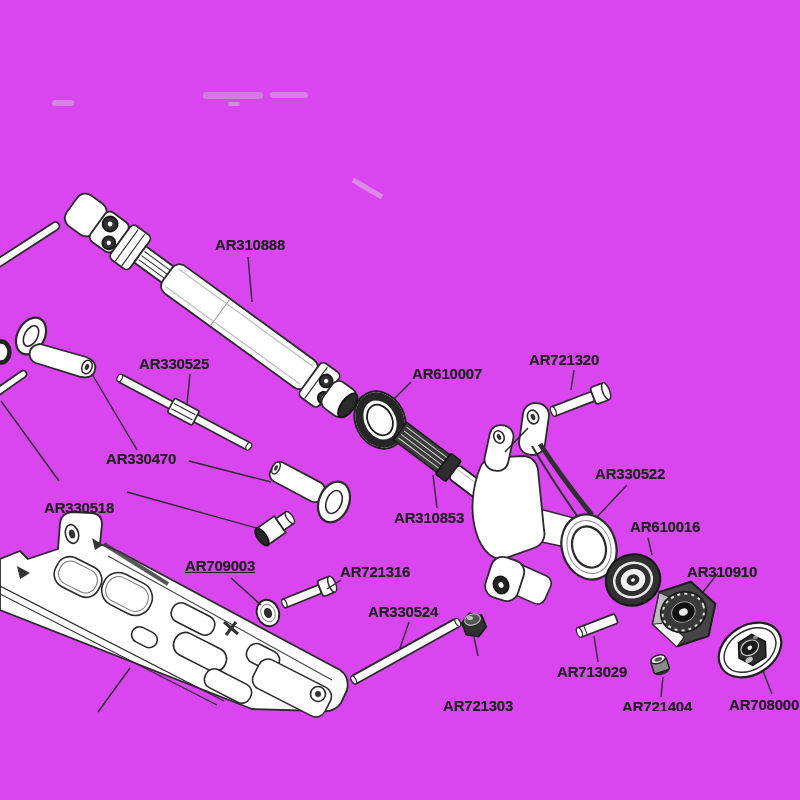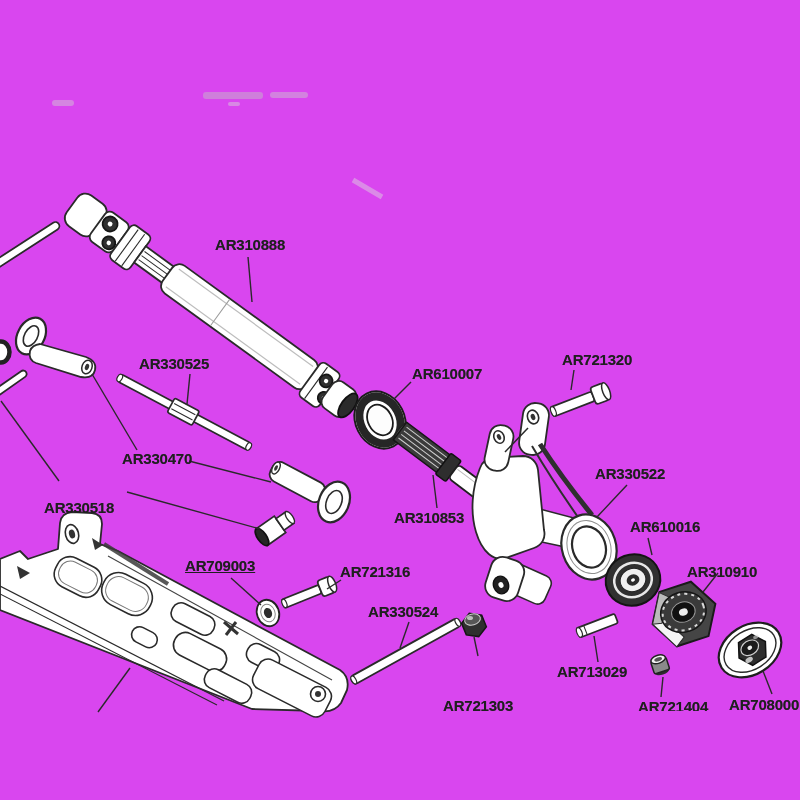--- a/index.html
+++ b/index.html
@@ -256,30 +256,30 @@
         <line x1="718" y1="573" x2="703" y2="592"></line>
         <line x1="437" y1="508" x2="433" y2="475"></line>
         <line x1="661" y1="697" x2="663" y2="677"></line>
         <line x1="772" y1="694" x2="763" y2="671"></line>
       </g>
 </svg>
 
 <div id="labels-layer">
       <div class="part-label" style="left: 215px; top: 237px;">AR310888</div>
       <div class="part-label" style="left: 139px; top: 356px;">AR330525</div>
-      <div class="part-label" style="left: 106px; top: 451px; margin-left: 16px;">AR330470</div>
+      <div class="part-label" style="left: 106px; top: 451px;">AR330470</div>
       <div class="part-label" style="left: 44px; top: 500px;">AR330518</div>
       <div class="part-label" style="left: 185px; top: 558px; text-decoration: underline;">AR709003</div>
       <div class="part-label" style="left: 340px; top: 564px; text-align: right;">AR721316</div>
       <div class="part-label" style="left: 368px; top: 604px;">AR330524</div>
       <div class="part-label" style="left: 443px; top: 658px; margin-top: 40px;">AR721303</div>
       <div class="part-label" style="left: 557px; top: 664px;">AR713029</div>
       <div class="part-label" style="left: 412px; top: 366px;">AR610007</div>
-      <div class="part-label" style="left: 562px; top: 352px;">AR721320</div>
+      <div class="part-label" style="left: 529px; top: 352px;">AR721320</div>
       <div class="part-label" style="left: 595px; top: 466px;">AR330522</div>
       <div class="part-label" style="left: 630px; top: 519px;">AR610016</div>
       <div class="part-label" style="left: 687px; top: 556px; margin-top: 8px;">AR310910</div>
       <div class="part-label" style="left: 394px; top: 510px;">AR310853</div>
-      <div class="part-label" style="left: 622px; top: 699px; margin-left: 16px;">AR721404</div>
+      <div class="part-label" style="left: 622px; top: 699px;">AR721404</div>
       <div class="part-label" style="left: 729px; top: 697px;">AR708000</div>
     </div>
 
 </div>
 
 </body></html>

